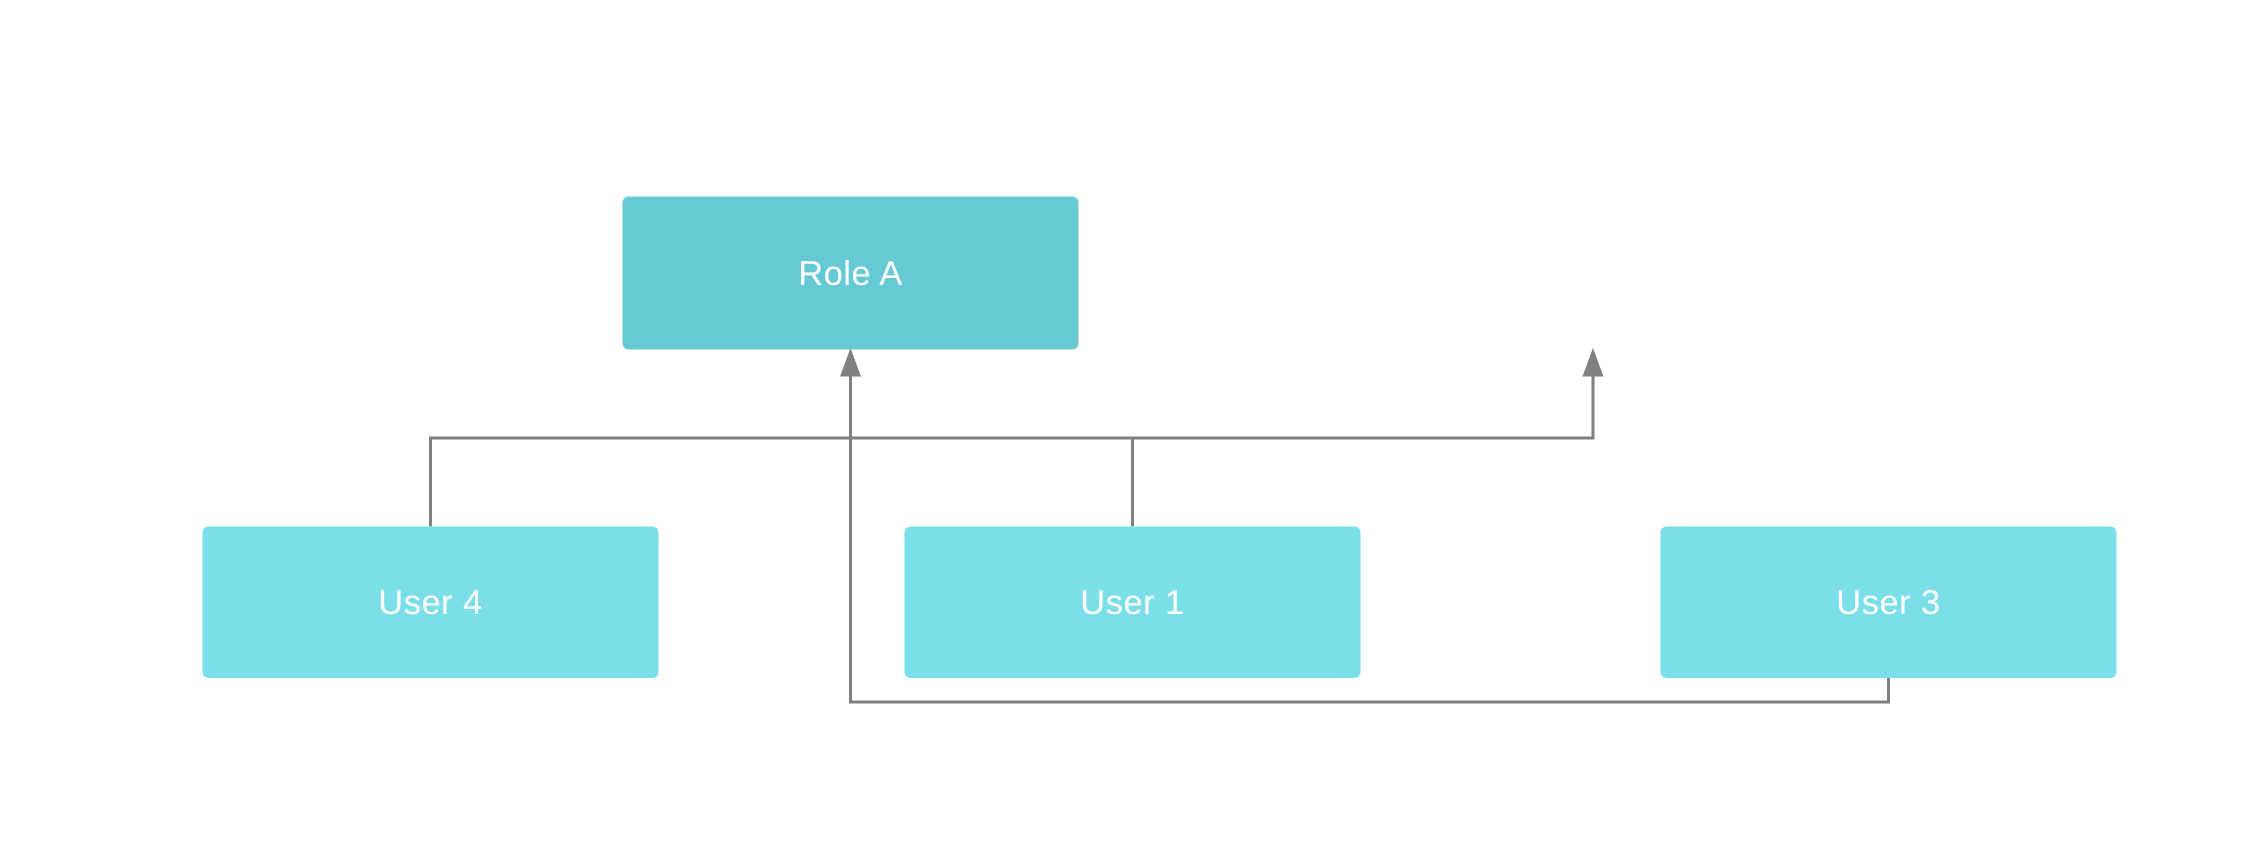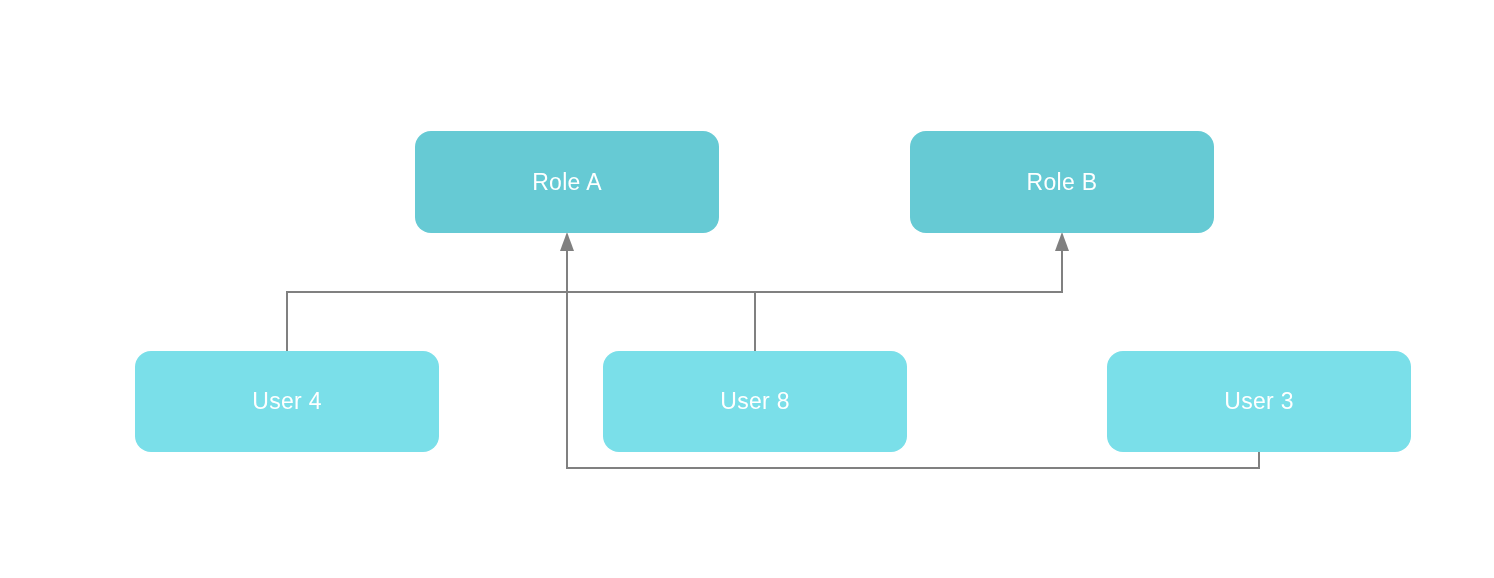--- a/index.html
+++ b/index.html
@@ -24,21 +24,21 @@
   .arrowhead {
     fill: var(--connector, #808080);
     stroke: none;
   }
   .node {
     position: absolute;
     width: 304px;
     display: flex;
     align-items: center;
     justify-content: center;
-    border-radius: 16px;
+    border-radius: 4px;
     color: var(--label-text, #ffffff);
     font-size: 23px;
     font-weight: 400;
     letter-spacing: 0.3px;
     user-select: none;
   }
   .role {
     height: 102px;
     top: 131px;
     background: var(--role-fill, #66cad4);
@@ -67,29 +67,26 @@
     <polygon class="arrowhead" points="1062,232 1055,251 1069,251"></polygon>
 
     <polyline class="edge" points="1259,452 1259,468 567,468 567,250"></polyline>
     <polygon class="arrowhead" points="567,232 560,251 574,251"></polygon>
   </svg>
 
   <div class="node role" id="node-role-a">
     <span>Role A</span>
   </div>
 
-  <div class="node role" id="node-role-b">
-    <span>Role B</span>
-  </div>
 
   <div class="node user" id="node-user-1">
     <span>User 4</span>
   </div>
 
   <div class="node user" id="node-user-2">
-    <span>User 8</span>
+    <span>User 1</span>
   </div>
 
   <div class="node user" id="node-user-3">
     <span>User 3</span>
   </div>
 
 </div>
 
 </body></html>

